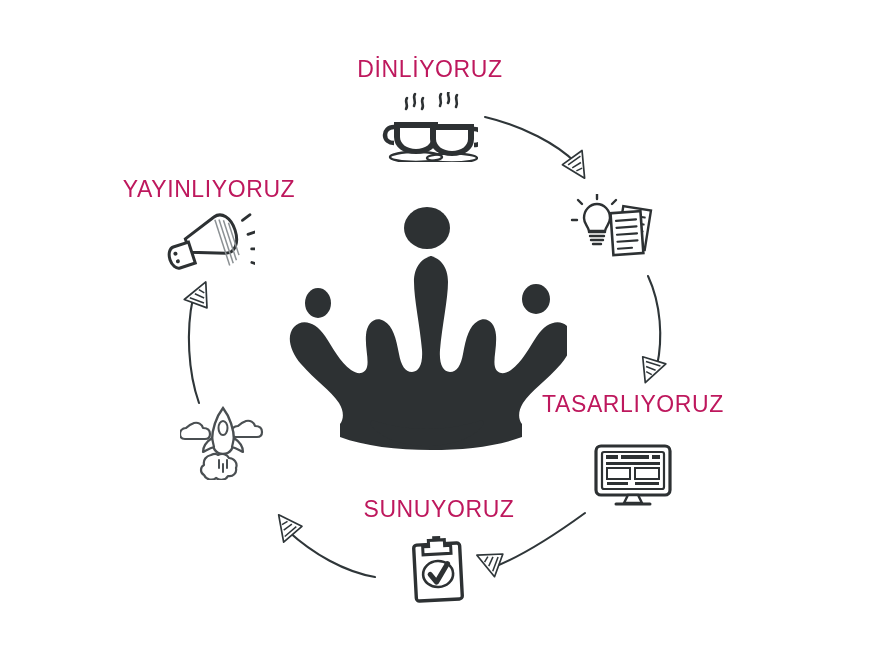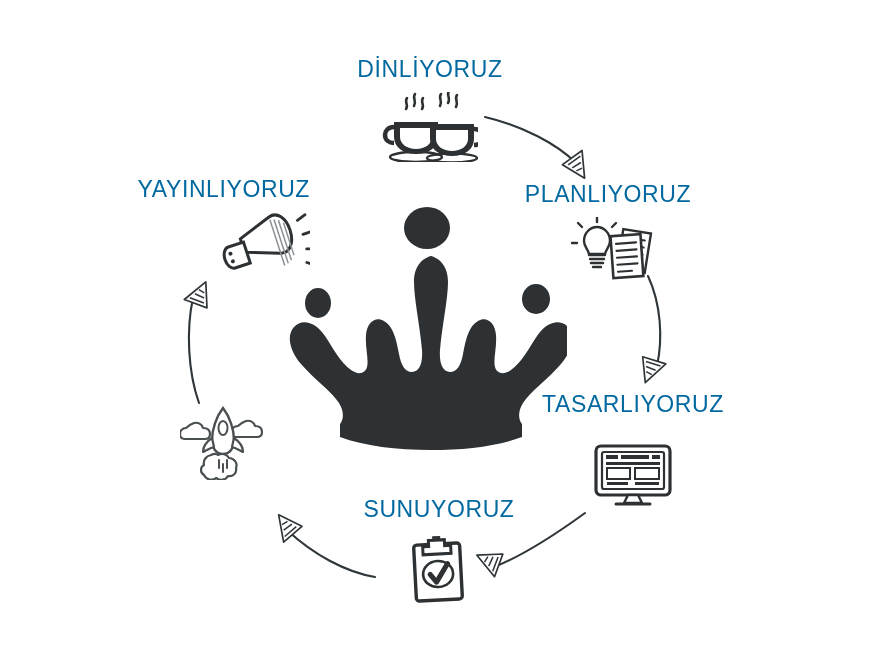--- a/index.html
+++ b/index.html
@@ -25,21 +25,21 @@
     position: absolute;
     display: flex;
     flex-direction: column;
     align-items: center;
     user-select: none;
   }
   .node-label {
     font-family: "Liberation Sans", sans-serif;
     font-size: 23px;
     letter-spacing: 0.6px;
-    color: #0369a1;
+    color: #be185d;
     white-space: nowrap;
     line-height: 1;
     font-weight: 400;
   }
   .node-icon {
     margin-top: 11px;
     line-height: 0;
   }
   .center-mark {
     position: absolute;
@@ -54,21 +54,21 @@
     inset: 0;
     pointer-events: none;
   }
 
   
   #node-dinliyoruz  { left: 330px; top: 58px;  width: 200px; }
   #node-planliyoruz { left: 508px; top: 183px; width: 200px; }
   #node-tasarliyoruz{ left: 528px; top: 393px; width: 210px; gap: 16px; }
   #node-sunuyoruz   { left: 340px; top: 498px; width: 198px; }
   #node-destekliyor { left: 118px; top: 393px; width: 210px; }
-  #node-yayinliyoruz{ left: 92px; top: 178px; width: 218px; align-items: flex-end; }
+  #node-yayinliyoruz{ left: 100px; top: 178px; width: 218px; }
 </style>
 </head>
 <body>
 
 <div class="stage">
 
   <div class="center-mark">
     <svg width="280" height="256" viewBox="0 0 280 256" xmlns="http://www.w3.org/2000/svg">
       <g fill="#2d3133">
 
@@ -221,21 +221,20 @@
           <path d="M48 32 h44 v15 c0 10 -9 17 -22 17 c-13 0 -22 -7 -22 -17 z" fill="#2d3133"></path>
           <path d="M54 38 h32 v9 c0 7 -7 12 -16 12 c-9 0 -16 -5 -16 -12 z" fill="#ffffff"></path>
           <path d="M92 37 c6 0 9 4 9 8 c0 5 -4 8 -9 8" fill="none" stroke="#2d3133" stroke-width="4.5"></path>
           <ellipse cx="70" cy="66" rx="25" ry="4.5" fill="none" stroke="#2d3133" stroke-width="2.4"></ellipse>
         </g>
       </svg>
     </div>
   </div>
 
   <div class="node" id="node-planliyoruz">
-    <div class="node-label">PLANLIYORUZ</div>
     <div class="node-icon">
       <svg width="92" height="66" viewBox="0 0 92 66" xmlns="http://www.w3.org/2000/svg">
 
         <g stroke="#2d3133" stroke-width="2.4" fill="none" stroke-linecap="round">
           <path d="M22 24 c0 -8 6 -14 13 -14 c7 0 13 6 13 14 c0 6 -4 8 -5 13 l-16 0 c-1 -5 -5 -7 -5 -13 z" fill="#ffffff"></path>
           <path d="M27 38 l16 0"></path>
           <path d="M28 42 l14 0"></path>
           <path d="M29 46 l12 0"></path>
           <path d="M31 50 l8 0"></path>
 

